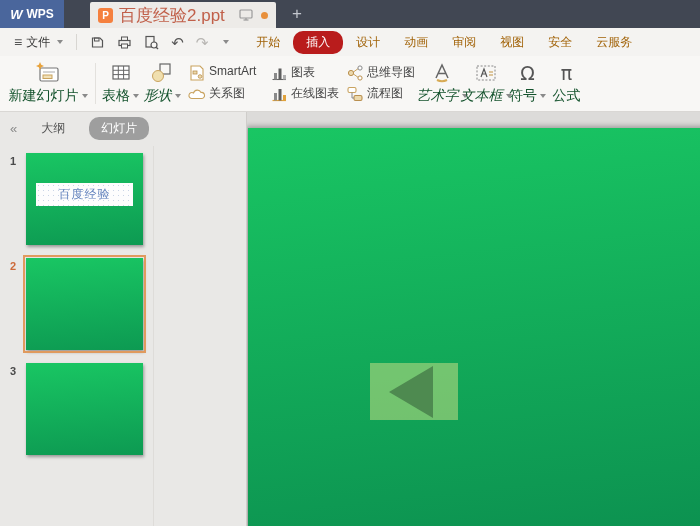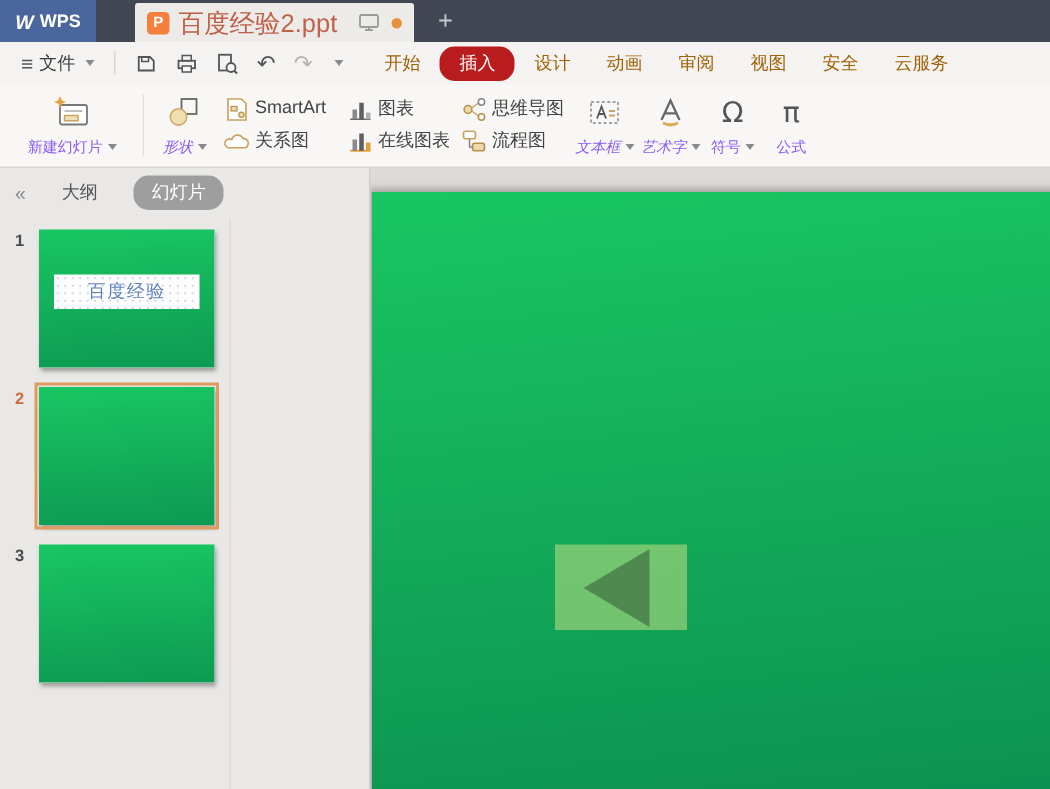--- a/index.html
+++ b/index.html
@@ -28,21 +28,21 @@
   .glyph-arrow { font-size:15px; line-height:1; }
   .dd { display:inline-block; width:0; height:0; border-left:3.5px solid transparent; border-right:3.5px solid transparent; border-top:4px solid #8a8a8a; margin-left:3px; vertical-align:middle; }
   .menu-tabs { display:flex; align-items:center; margin-left:10px; gap:2px; }
   .menu-tab { padding:3px 11px; color:#a16207; white-space:nowrap; }
   .menu-tab.active { background:#b91c1c; color:#fff; border-radius:10px; padding:3px 13px; }
 
   
   .ribbon { position:absolute; top:56px; left:0; width:700px; height:56px; background:#f8f7f5; border-bottom:1px solid #d9d7d4; display:flex; align-items:stretch; overflow:hidden; padding-left:6px; }
   .rgroup { display:flex; flex-direction:column; align-items:center; justify-content:flex-end; padding:5px 2px 6px; flex:0 0 auto; }
   .rgroup .ricon { height:30px; display:flex; align-items:center; justify-content:center; }
-  .rlabel { font-size:10px; color:#8b5cf6; white-space:nowrap; margin-top:2px; }
+  .rlabel { font-size:14px; color:#14532d; white-space:nowrap; margin-top:2px; }
   .rsep { width:1px; background:#e3e1dd; margin:7px 5px; flex:0 0 auto; }
   .big-group { width:84px; }
   .small-item { width:39px; }
   .shape-item { width:44px;font-style:italic; }
   .two-row { display:grid; grid-template-columns:82px 76px 70px; grid-template-rows:1fr 1fr; align-items:center; padding:6px 4px; flex:0 0 auto; }
   .tr-item { display:flex; align-items:flex-start; gap:3px; white-space:nowrap; color:#444; }
   .glyph-big { font-size:19px; color:#555; line-height:1; font-family:"DejaVu Sans",sans-serif; }
 
   
   .content { position:absolute; top:112px; left:0; width:700px; height:414px; display:flex; }
@@ -147,20 +147,32 @@
             <rect x="5" y="7" width="18" height="13" rx="1.5" fill="#fff" stroke="#777" stroke-width="1.2"></rect>
             <rect x="8" y="14" width="9" height="3.5" fill="#f0e0b8" stroke="#c9a35f" stroke-width="1"></rect>
             <line x1="8" y1="11" x2="20" y2="11" stroke="#aaa" stroke-width="1"></line>
             <polygon points="5,1 6.2,3.8 9,5 6.2,6.2 5,9 3.8,6.2 1,5 3.8,3.8" fill="#e8a33c"></polygon>
           </svg>
       </span>
       <span class="rlabel"><span>新建幻灯片</span><span class="dd"></span></span>
     </div>
     <div class="rsep"></div>
 
+    <div class="rgroup small-item">
+      <span class="ricon">
+        <svg width="22" height="22" viewBox="0 0 22 22">
+            <rect x="3" y="4" width="16" height="13" fill="#fff" stroke="#666" stroke-width="1.2"></rect>
+            <line x1="8.3" y1="4" x2="8.3" y2="17" stroke="#666" stroke-width="1"></line>
+            <line x1="13.6" y1="4" x2="13.6" y2="17" stroke="#666" stroke-width="1"></line>
+            <line x1="3" y1="8.3" x2="19" y2="8.3" stroke="#666" stroke-width="1"></line>
+            <line x1="3" y1="12.6" x2="19" y2="12.6" stroke="#666" stroke-width="1"></line>
+          </svg>
+      </span>
+      <span class="rlabel"><span>表格</span><span class="dd"></span></span>
+    </div>
     <div class="rgroup shape-item">
       <span class="ricon">
         <svg width="24" height="24" viewBox="0 0 24 24">
             <rect x="10" y="3" width="10" height="10" fill="none" stroke="#666" stroke-width="1.2"></rect>
             <circle cx="8" cy="15" r="5.5" fill="#f0dfae" stroke="#c9a35f" stroke-width="1"></circle>
           </svg>
       </span>
       <span class="rlabel"><span>形状</span><span class="dd"></span></span>
     </div>
 
@@ -212,37 +224,37 @@
             <rect x="2" y="2.5" width="8" height="5" rx="1.5" fill="#fff" stroke="#c9a35f" stroke-width="1.1"></rect>
             <rect x="8" y="10.5" width="8" height="5" rx="1.5" fill="#ecd9ac" stroke="#b98f4e" stroke-width="1.1"></rect>
             <path d="M6 7.5 v5.5 h2" fill="none" stroke="#888" stroke-width="1"></path>
           </svg>
         <span>流程图</span>
       </div>
     </div>
 
     <div class="rgroup shape-item">
       <span class="ricon">
+        <svg width="24" height="24" viewBox="0 0 24 24">
+            <path d="M6 17 L12 4 L18 17 M8.4 12.5 h7.2" fill="none" stroke="#666" stroke-width="1.5"></path>
+            <path d="M7 19 q5 2.5 10 0" fill="none" stroke="#d8ab55" stroke-width="2"></path>
+          </svg>
+      </span>
+      <span class="rlabel"><span>艺术字</span><span class="dd"></span></span>
+    </div>
+    <div class="rgroup shape-item">
+      <span class="ricon">
         <svg width="24" height="22" viewBox="0 0 24 22">
             <rect x="3" y="4" width="18" height="14" fill="none" stroke="#888" stroke-width="1" stroke-dasharray="2 1.6"></rect>
             <path d="M7 15 L10 7 L13 15 M8.2 12 h3.6" fill="none" stroke="#555" stroke-width="1.2"></path>
             <line x1="15" y1="10" x2="19" y2="10" stroke="#c9a35f" stroke-width="1.2"></line>
             <line x1="15" y1="13" x2="19" y2="13" stroke="#c9a35f" stroke-width="1.2"></line>
           </svg>
       </span>
       <span class="rlabel"><span>文本框</span><span class="dd"></span></span>
-    </div>
-    <div class="rgroup shape-item">
-      <span class="ricon">
-        <svg width="24" height="24" viewBox="0 0 24 24">
-            <path d="M6 17 L12 4 L18 17 M8.4 12.5 h7.2" fill="none" stroke="#666" stroke-width="1.5"></path>
-            <path d="M7 19 q5 2.5 10 0" fill="none" stroke="#d8ab55" stroke-width="2"></path>
-          </svg>
-      </span>
-      <span class="rlabel"><span>艺术字</span><span class="dd"></span></span>
     </div>
     <div class="rgroup small-item">
       <span class="ricon glyph-big">Ω</span>
       <span class="rlabel"><span>符号</span><span class="dd"></span></span>
     </div>
     <div class="rgroup small-item">
       <span class="ricon glyph-big">π</span>
       <span class="rlabel">公式</span>
     </div>
 

